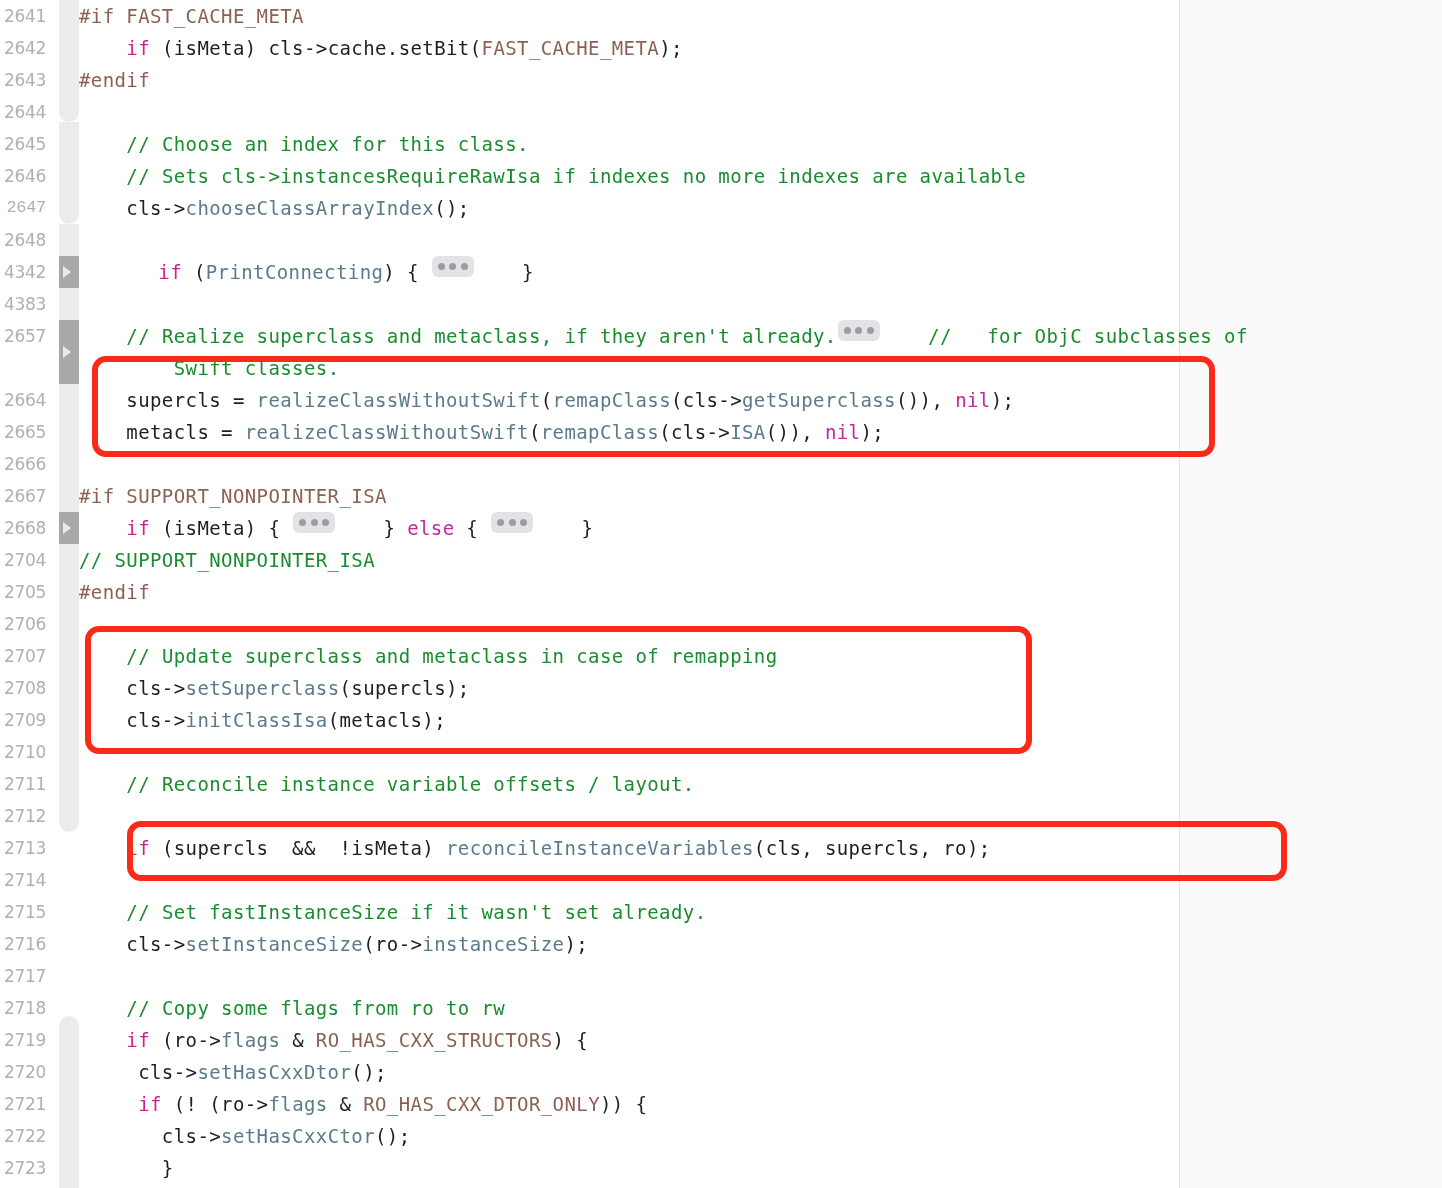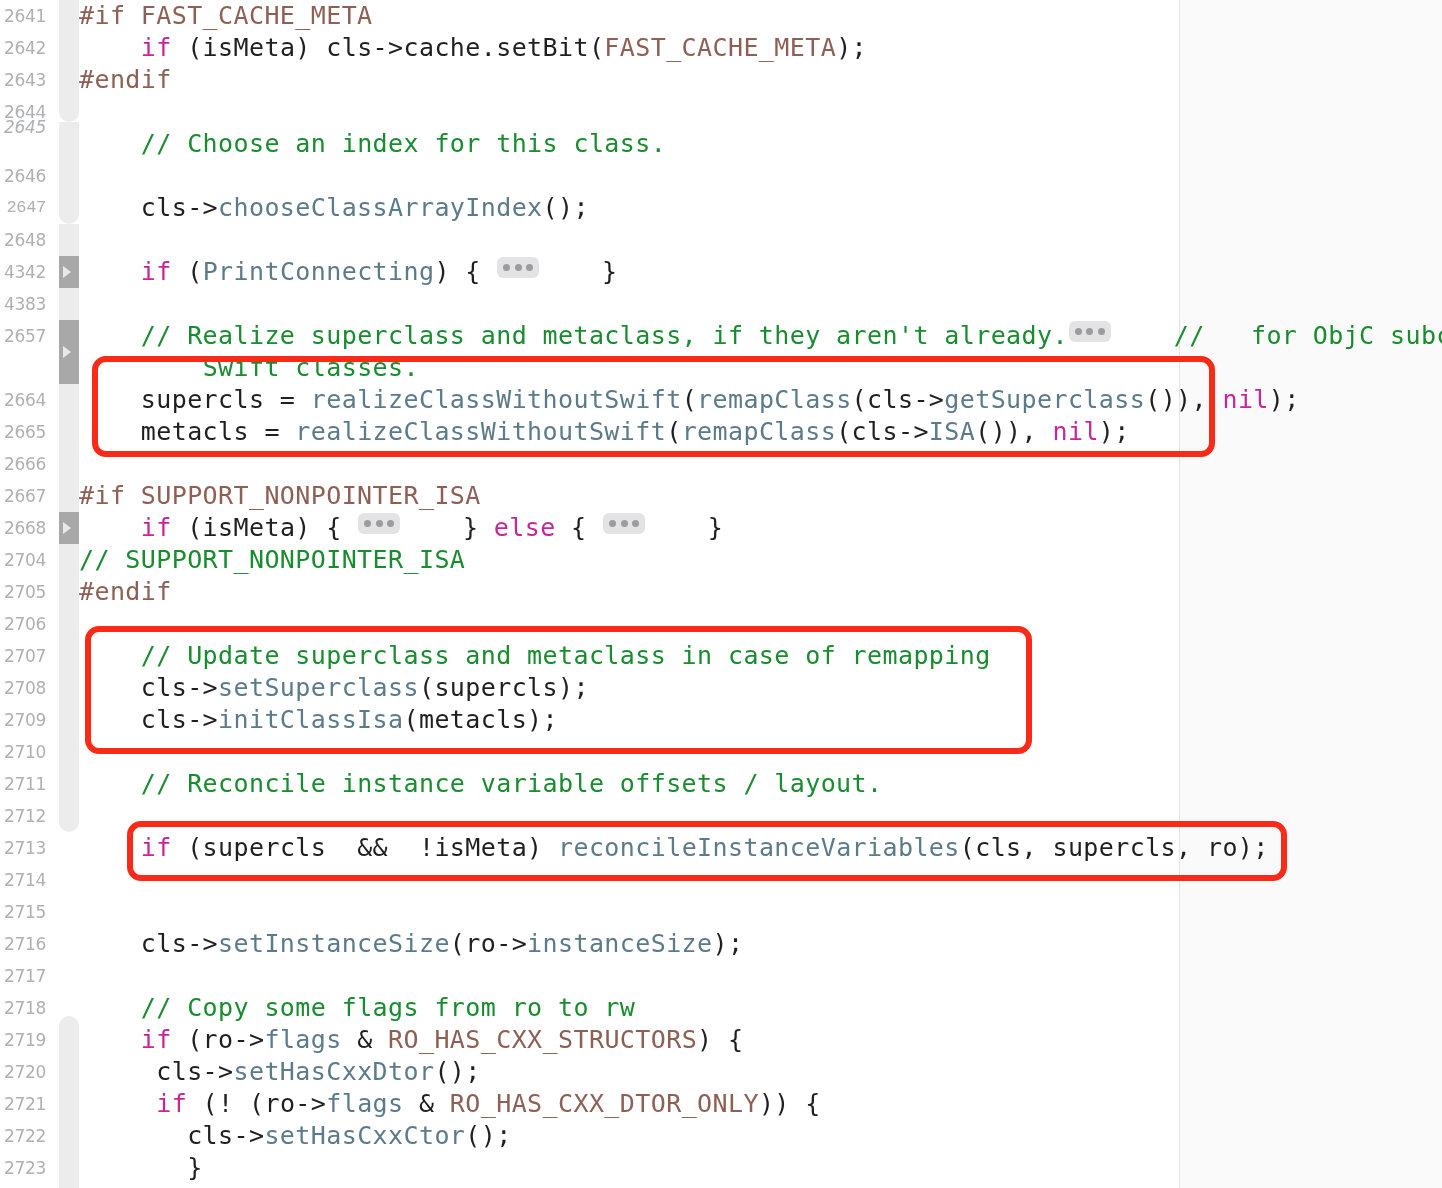--- a/index.html
+++ b/index.html
@@ -89,21 +89,21 @@
     width: 262px;
     height: 1188px;
     background: #fafafa;
   }
 
   .code-line {
     position: absolute;
     left: 0;
     white-space: pre;
     font-family: "DejaVu Sans Mono", "Liberation Mono", monospace;
-    font-size: 25px;
+    font-size: 19px;
     line-height: 32px;
     letter-spacing: 0.4px;
     color: #1f1f23;
   }
 
   .tok-kw      { color: #c6269b; }
   .tok-cmt     { color: #1a8c30; }
   .tok-macro   { color: #8e6055; }
   .tok-method  { color: #5c7b8a; }
   .tok-plain   { color: #1f1f23; }
@@ -143,21 +143,21 @@
 </head>
 <body>
 
 <div id="root">
 
   <div id="gutter-numbers">
       <div class="lineno" style="top: 0px;">2641</div>
       <div class="lineno" style="top: 32px;">2642</div>
       <div class="lineno" style="top: 64px;">2643</div>
       <div class="lineno" style="top: 96px;">2644</div>
-      <div class="lineno" style="top: 111px; font-style: italic;">2645</div>
+      <div class="lineno" style="top: 128px;">2645</div>
       <div class="lineno" style="top: 160px;">2646</div>
       <div class="lineno" style="top: 192px; font-family: Liberation Mono, monospace;">2647</div>
       <div class="lineno" style="top: 224px;">2648</div>
       <div class="lineno" style="top: 256px;">4342</div>
       <div class="lineno" style="top: 288px;">4383</div>
       <div class="lineno" style="top: 320px;">2657</div>
       <div class="lineno" style="top: 384px;">2664</div>
       <div class="lineno" style="top: 416px;">2665</div>
       <div class="lineno" style="top: 448px; text-align: right;">2666</div>
       <div class="lineno" style="top: 480px;">2667</div>
@@ -202,43 +202,44 @@
     </div>
 
   <div id="code-area">
     <div id="right-pane"></div>
     <div id="page-guide"></div>
   <div class="code-line" style="top: 0px;"><span class="tok-macro">#if FAST_CACHE_META</span></div>
       <div class="code-line" style="top: 32px;"><span class="tok-plain">    </span><span class="tok-kw">if</span><span class="tok-plain"> (isMeta) cls-&gt;cache.setBit(</span><span class="tok-macro">FAST_CACHE_META</span><span class="tok-plain">);</span></div>
       <div class="code-line" style="top: 64px;"><span class="tok-macro">#endif</span></div>
       <div class="code-line" style="top: 96px;"></div>
       <div class="code-line" style="top: 128px;"><span class="tok-plain">    </span><span class="tok-cmt">// Choose an index for this class.</span></div>
+      <div class="code-line" style="top: 160px;"><span class="tok-plain">    </span><span class="tok-cmt">// Sets cls-&gt;instancesRequireRawIsa if indexes no more indexes are available</span></div>
       <div class="code-line" style="top: 192px;"><span class="tok-plain">    cls-&gt;</span><span class="tok-method">chooseClassArrayIndex</span><span class="tok-plain">();</span></div>
       <div class="code-line" style="top: 224px;"></div>
-      <div class="code-line" style="top: 256px;"><span class="tok-plain">    </span><span class="tok-kw">if</span><span class="tok-plain"> (</span><span class="tok-method">PrintConnecting</span><span class="tok-plain">) { </span><span class="ellipsis-badge"><i></i><i></i><i></i></span><span class="tok-plain">    }</span></div>
+      <div class="code-line" style="top: 256px; margin-left: 32px;"><span class="tok-plain">    </span><span class="tok-kw">if</span><span class="tok-plain"> (</span><span class="tok-method">PrintConnecting</span><span class="tok-plain">) { </span><span class="ellipsis-badge"><i></i><i></i><i></i></span><span class="tok-plain">    }</span></div>
       <div class="code-line" style="top: 288px;"></div>
       <div class="code-line" style="top: 320px;"><span class="tok-plain">    </span><span class="tok-cmt">// Realize superclass and metaclass, if they aren't already.</span><span class="ellipsis-badge"><i></i><i></i><i></i></span><span class="tok-plain">    </span><span class="tok-cmt">//   for ObjC subclasses of</span></div>
       <div class="code-line" style="top: 352px;"><span class="tok-plain">        </span><span class="tok-cmt">Swift classes.</span></div>
       <div class="code-line" style="top: 384px;"><span class="tok-plain">    supercls = </span><span class="tok-method">realizeClassWithoutSwift</span><span class="tok-plain">(</span><span class="tok-method">remapClass</span><span class="tok-plain">(cls-&gt;</span><span class="tok-method">getSuperclass</span><span class="tok-plain">()), </span><span class="tok-kw">nil</span><span class="tok-plain">);</span></div>
       <div class="code-line" style="top: 416px;"><span class="tok-plain">    metacls = </span><span class="tok-method">realizeClassWithoutSwift</span><span class="tok-plain">(</span><span class="tok-method">remapClass</span><span class="tok-plain">(cls-&gt;</span><span class="tok-method">ISA</span><span class="tok-plain">()), </span><span class="tok-kw">nil</span><span class="tok-plain">);</span></div>
       <div class="code-line" style="top: 448px;"></div>
       <div class="code-line" style="top: 480px;"><span class="tok-macro">#if SUPPORT_NONPOINTER_ISA</span></div>
       <div class="code-line" style="top: 512px;"><span class="tok-plain">    </span><span class="tok-kw">if</span><span class="tok-plain"> (isMeta) { </span><span class="ellipsis-badge"><i></i><i></i><i></i></span><span class="tok-plain">    } </span><span class="tok-kw">else</span><span class="tok-plain"> { </span><span class="ellipsis-badge"><i></i><i></i><i></i></span><span class="tok-plain">    }</span></div>
       <div class="code-line" style="top: 544px;"><span class="tok-cmt">// SUPPORT_NONPOINTER_ISA</span></div>
       <div class="code-line" style="top: 576px;"><span class="tok-macro">#endif</span></div>
       <div class="code-line" style="top: 608px;"></div>
       <div class="code-line" style="top: 640px;"><span class="tok-plain">    </span><span class="tok-cmt">// Update superclass and metaclass in case of remapping</span></div>
       <div class="code-line" style="top: 672px;"><span class="tok-plain">    cls-&gt;</span><span class="tok-method">setSuperclass</span><span class="tok-plain">(supercls);</span></div>
       <div class="code-line" style="top: 704px;"><span class="tok-plain">    cls-&gt;</span><span class="tok-method">initClassIsa</span><span class="tok-plain">(metacls);</span></div>
       <div class="code-line" style="top: 736px;"></div>
       <div class="code-line" style="top: 768px;"><span class="tok-plain">    </span><span class="tok-cmt">// Reconcile instance variable offsets / layout.</span></div>
       <div class="code-line" style="top: 800px;"><span class="tok-plain">    </span></div>
       <div class="code-line" style="top: 832px;"><span class="tok-plain">    </span><span class="tok-kw">if</span><span class="tok-plain"> (supercls  &amp;&amp;  !isMeta) </span><span class="tok-method">reconcileInstanceVariables</span><span class="tok-plain">(cls, supercls, ro);</span></div>
       <div class="code-line" style="top: 864px;"></div>
-      <div class="code-line" style="top: 896px;"><span class="tok-plain">    </span></div>
+      <div class="code-line" style="top: 896px;"><span class="tok-plain">    </span><span class="tok-cmt">// Set fastInstanceSize if it wasn't set already.</span></div>
       <div class="code-line" style="top: 928px;"><span class="tok-plain">    cls-&gt;</span><span class="tok-method">setInstanceSize</span><span class="tok-plain">(ro-&gt;</span><span class="tok-method">instanceSize</span><span class="tok-plain">);</span></div>
       <div class="code-line" style="top: 960px;"></div>
       <div class="code-line" style="top: 992px;"><span class="tok-plain">    </span><span class="tok-cmt">// Copy some flags from ro to rw</span></div>
       <div class="code-line" style="top: 1024px;"><span class="tok-plain">    </span><span class="tok-kw">if</span><span class="tok-plain"> (ro-&gt;</span><span class="tok-method">flags</span><span class="tok-plain"> &amp; </span><span class="tok-macro">RO_HAS_CXX_STRUCTORS</span><span class="tok-plain">) {</span></div>
       <div class="code-line" style="top: 1056px;"><span class="tok-plain">     cls-&gt;</span><span class="tok-method">setHasCxxDtor</span><span class="tok-plain">();</span></div>
       <div class="code-line" style="top: 1088px;"><span class="tok-plain">     </span><span class="tok-kw">if</span><span class="tok-plain"> (! (ro-&gt;</span><span class="tok-method">flags</span><span class="tok-plain"> &amp; </span><span class="tok-macro">RO_HAS_CXX_DTOR_ONLY</span><span class="tok-plain">)) {</span></div>
       <div class="code-line" style="top: 1120px;"><span class="tok-plain">       cls-&gt;</span><span class="tok-method">setHasCxxCtor</span><span class="tok-plain">();</span></div>
       <div class="code-line" style="top: 1152px;"><span class="tok-plain">       }</span></div>
     </div>
 

